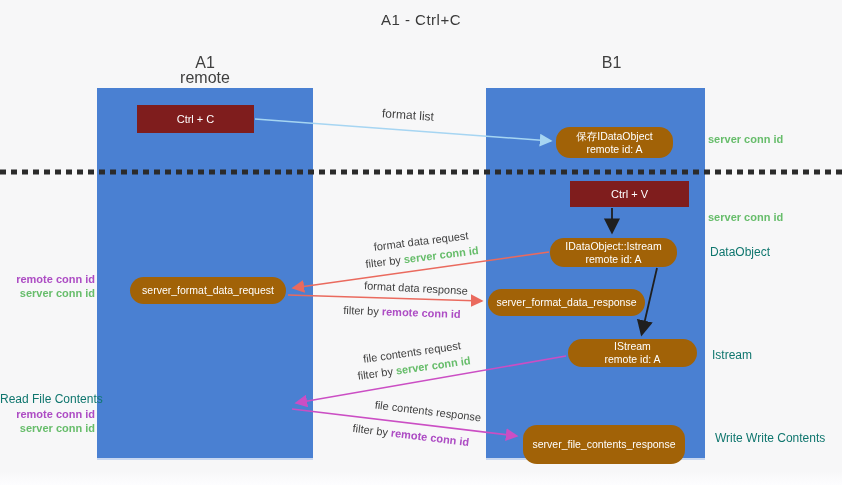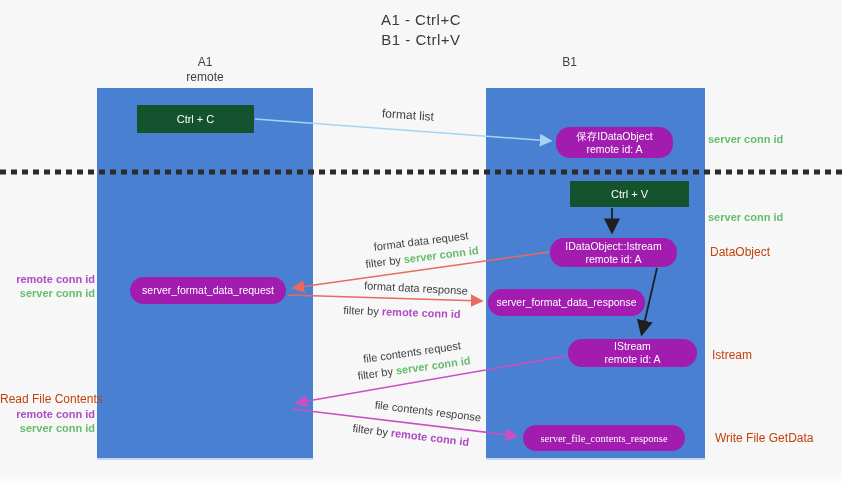--- a/index.html
+++ b/index.html
@@ -14,62 +14,62 @@
   #canvas { position: absolute; inset: 0; width: 842px; height: 485px; }
 
   .title-block {
     position: absolute; left: 0; right: 0; top: 10px;
     text-align: center; font-size: 15px; color: #3a3a3a;
     line-height: 20px; letter-spacing: 0.5px; z-index: 6;
   }
 
   .col-header {
     position: absolute; top: 55px; text-align: center;
-    font-size: 12px; color: #3f3f3f; line-height: 15px; z-index: 6;
+    font-size: 16px; color: #3f3f3f; line-height: 15px; z-index: 6;
   }
   #hdr-a1 { left: 97px; width: 216px; }
-  #hdr-b1 { left: 460px; width: 219px; }
+  #hdr-b1 { left: 502px; width: 219px; }
 
   .lifeline {
     position: absolute; top: 88px; height: 372px;
     background: #4a80d2; z-index: 1;
     border-bottom: 2px solid #c8d7f0;
   }
   #col-a1 { left: 97px; width: 216px; }
   #col-b1 { left: 486px; width: 219px; }
 
   .node {
     position: absolute; z-index: 3;
     display: flex; flex-direction: column; align-items: center; justify-content: center;
     color: #ffffff; text-align: center; line-height: 13px;
     font-size: 10.5px;
   }
-  .node.green { background: #14532d; }
-  .node.orange { background: #a21caf; border-radius: 14px; }
+  .node.green { background: #7f1d1d; }
+  .node.orange { background: #a16207; border-radius: 14px; }
 
   #n-ctrlc   { left: 137px; top: 105px; width: 117px; height: 28px; font-size: 11px; }
   #n-saveobj { left: 556px; top: 127px; width: 117px; height: 31px; }
   #n-ctrlv   { left: 570px; top: 181px; width: 119px; height: 26px; font-size: 11px; }
   #n-getdata { left: 550px; top: 238px; width: 127px; height: 29px; }
   #n-fmtreq  { left: 130px; top: 277px; width: 156px; height: 27px; }
   #n-fmtresp { left: 488px; top: 289px; width: 157px; height: 27px; }
   #n-istream { left: 568px; top: 339px; width: 129px; height: 28px; }
   #n-filereq { left: 128px; top: 393px; width: 162px; height: 27px; }
-  #n-fileresp{ left: 523px; top: 425px; width: 162px; height: 26px; font-family: Liberation Serif, serif; }
+  #n-fileresp{ left: 523px; top: 425px; width: 162px; height: 39px; }
 
   svg.overlay { position: absolute; inset: 0; z-index: 4; pointer-events: none; }
 
   .edge-label {
     position: absolute; z-index: 5; white-space: nowrap;
     font-size: 11px; color: #3f3f3f;
     transform-origin: center;
   }
   .side-label {
     position: absolute; z-index: 5; white-space: nowrap;
-    font-size: 12px; color: #c2410c;
+    font-size: 12px; color: #0f766e;
   }
   .green-txt { color: #67bd6b; font-weight: bold; }
   .purple-txt { color: #ad4cc4; font-weight: bold; }
   .bold-id { font-size: 11px; font-weight: bold; }
   .right-align { text-align: right; width: 95px; left: 0; }
 
   #lbl-format-list    { left: 408px; top: 115px; transform: translate(-50%,-50%) rotate(4deg); font-size: 12px; }
   #lbl-fdreq          { left: 421px; top: 241px; transform: translate(-50%,-50%) rotate(-7deg); }
   #lbl-filter-srv1    { left: 422px; top: 257px; transform: translate(-50%,-50%) rotate(-7deg); }
   #lbl-fdresp         { left: 416px; top: 288px; transform: translate(-50%,-50%) rotate(3deg); }
@@ -98,21 +98,20 @@
 </style>
 </head>
 <body>
 
 <div id="canvas">
 
   <div class="footer-strip"></div>
 
   <div class="title-block">
     <div>A1 - Ctrl+C</div>
-    <div>B1 - Ctrl+V</div>
   </div>
 
   <div class="col-header" id="hdr-a1">
     <div>A1</div>
     <div>remote</div>
   </div>
   <div class="col-header" id="hdr-b1">
     <div>B1</div>
   </div>
 
@@ -218,21 +217,21 @@
   <div class="side-label green-txt bold-id" id="lbl-srv-mid">
     <span>server conn id</span>
   </div>
   <div class="side-label" id="lbl-dataobj">
     <span>DataObject</span>
   </div>
   <div class="side-label" id="lbl-istream">
     <span>Istream</span>
   </div>
   <div class="side-label" id="lbl-write">
-    <span>Write File GetData</span>
+    <span>Write Write Contents</span>
   </div>
 
   <div class="side-label purple-txt bold-id right-align" id="lbl-pair1-rem">
     <span>remote conn id</span>
   </div>
   <div class="side-label green-txt bold-id right-align" id="lbl-pair1-srv">
     <span>server conn id</span>
   </div>
   <div class="side-label right-align" id="lbl-read">
     <span>Read File Contents</span>

